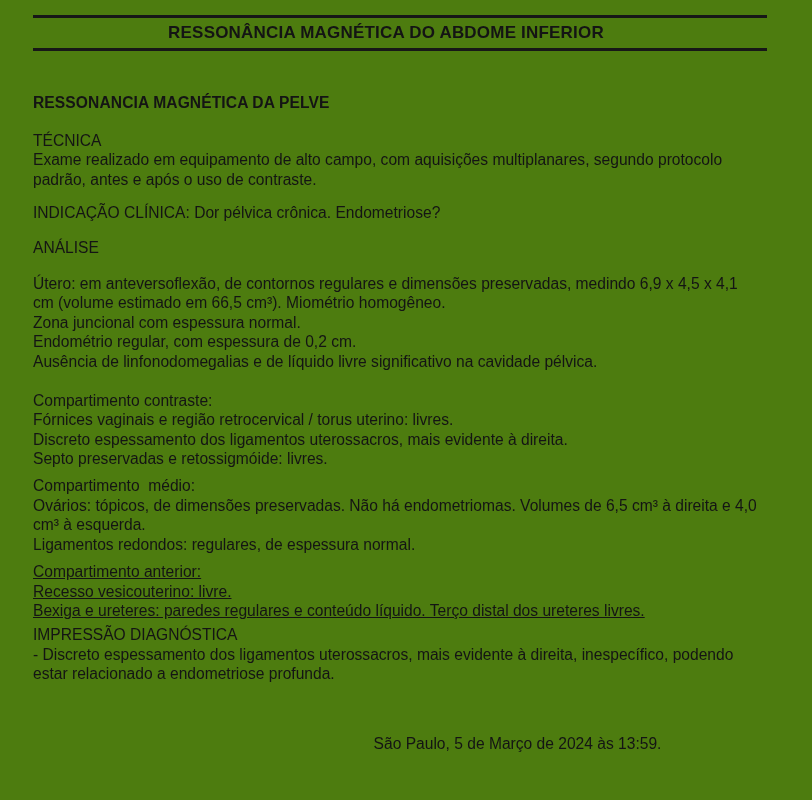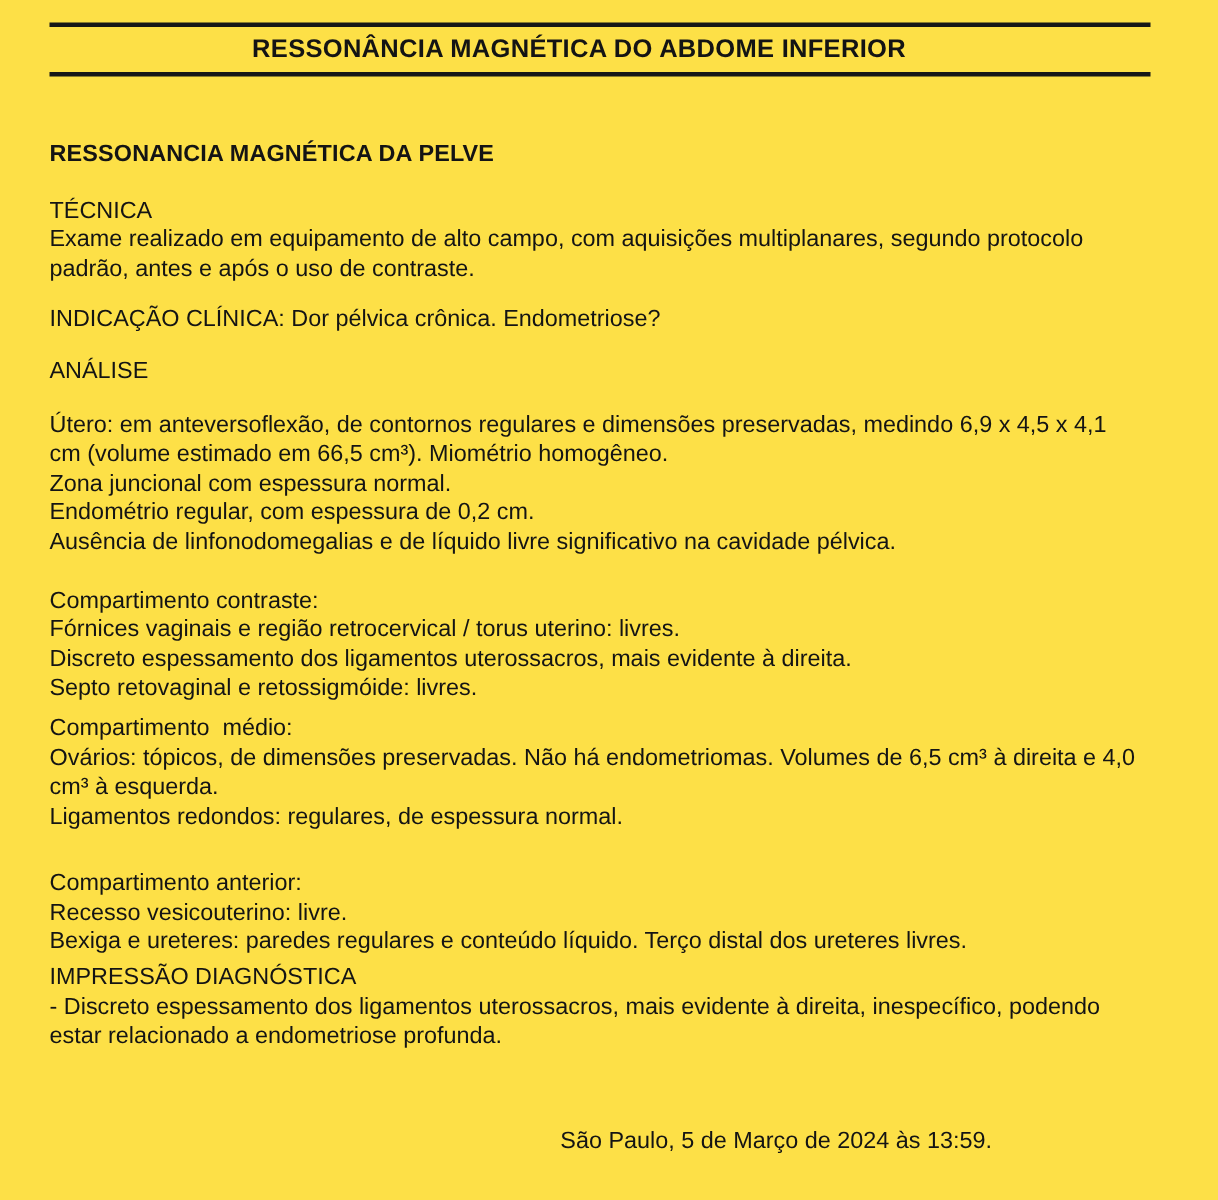--- a/index.html
+++ b/index.html
@@ -4,21 +4,21 @@
 <style>
   html, body {
     margin: 0;
     padding: 0;
     background: #ffffff;
   }
   .page {
     position: relative;
     width: 812px;
     height: 800px;
-    background: #fde047;
+    background: #4d7c0f;
     overflow: hidden;
     font-family: "Liberation Sans", "DejaVu Sans", sans-serif;
     font-size: 15.6px;
     line-height: 19.6px;
     color: #141414;
   }
   .doc-header {
     margin: 15px 45px 0 33px;
     border-top: 3px solid #171717;
     border-bottom: 3px solid #171717;
@@ -45,21 +45,21 @@
   }
   .line {
     white-space: pre;
   }
   .m-tecnica    { margin-top: 18px; }
   .m-indicacao  { margin-top: 14px; }
   .m-analise    { margin-top: 15px; }
   .m-utero      { margin-top: 16px; }
   .m-posterior  { margin-top: 19px; }
   .m-medio      { margin-top: 7px;  }
-  .m-anterior   { margin-top: 25px; }
+  .m-anterior   { margin-top: 8px; text-decoration: underline; }
   .m-impressao  { margin-top: 4px;  }
   .dateline {
     margin-top: 50px;
     position: relative;
     left: 105px;
     text-align: center;
     white-space: pre;
   }
 </style>
 </head>
@@ -94,21 +94,21 @@
       <div class="line">cm (volume estimado em 66,5 cm³). Miométrio homogêneo.</div>
       <div class="line">Zona juncional com espessura normal.</div>
       <div class="line">Endométrio regular, com espessura de 0,2 cm.</div>
       <div class="line">Ausência de linfonodomegalias e de líquido livre significativo na cavidade pélvica.</div>
     </div>
 
     <div class="block m-posterior">
       <div class="line">Compartimento contraste:</div>
       <div class="line">Fórnices vaginais e região retrocervical / torus uterino: livres.</div>
       <div class="line">Discreto espessamento dos ligamentos uterossacros, mais evidente à direita.</div>
-      <div class="line">Septo retovaginal e retossigmóide: livres.</div>
+      <div class="line">Septo preservadas e retossigmóide: livres.</div>
     </div>
 
     <div class="block m-medio">
       <div class="line">Compartimento  médio:</div>
       <div class="line">Ovários: tópicos, de dimensões preservadas. Não há endometriomas. Volumes de 6,5 cm³ à direita e 4,0</div>
       <div class="line">cm³ à esquerda.</div>
       <div class="line">Ligamentos redondos: regulares, de espessura normal.</div>
     </div>
 
     <div class="block m-anterior">

